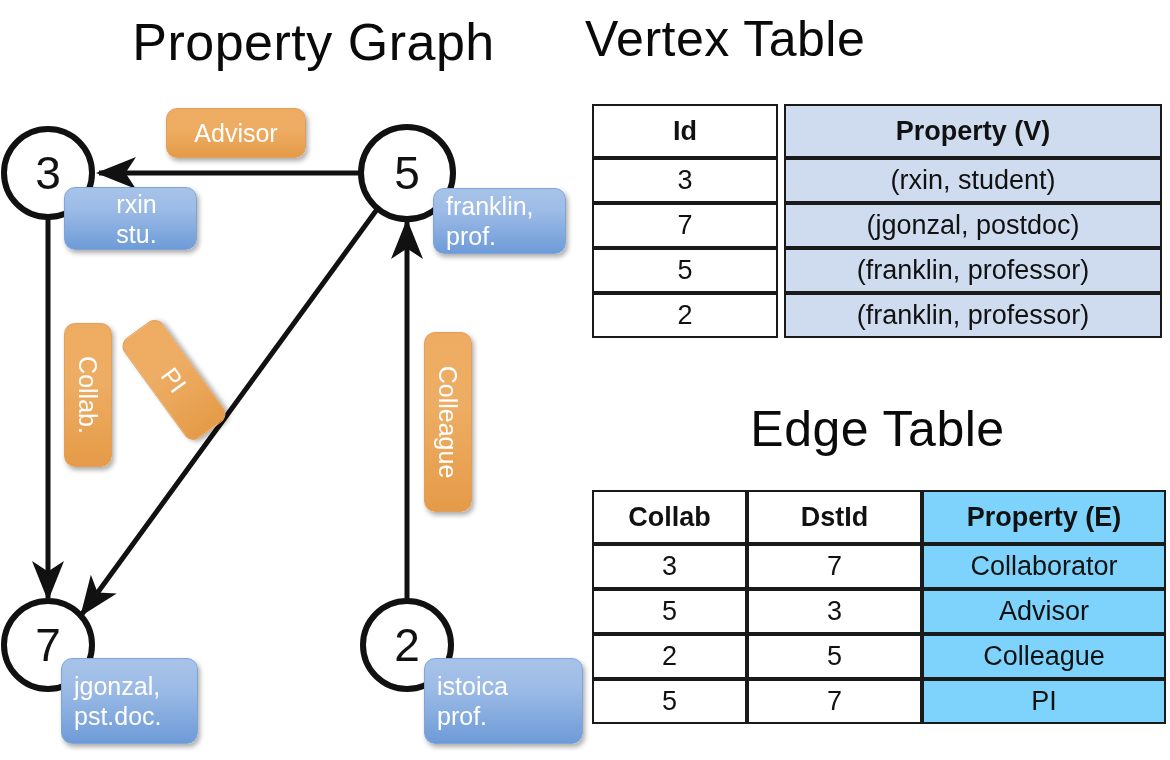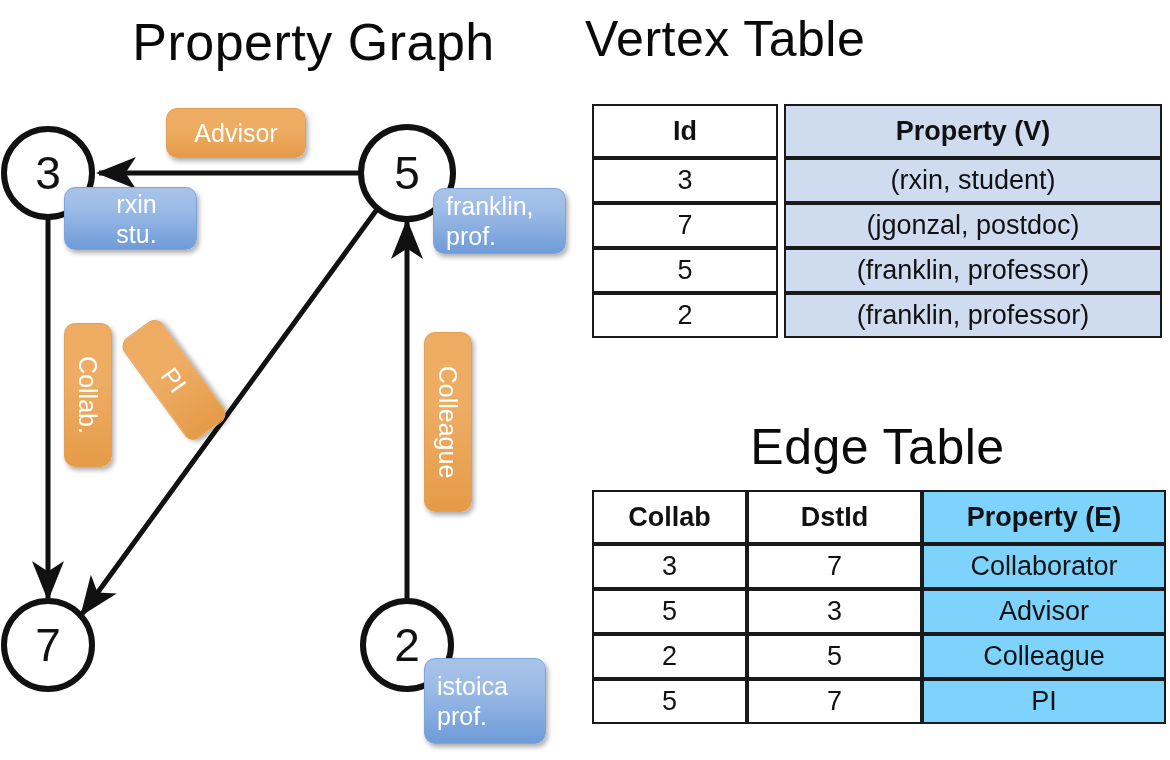--- a/index.html
+++ b/index.html
@@ -18,21 +18,21 @@
   .title{
     position:absolute;
     font-family:"Liberation Sans", sans-serif;
     font-weight:300;
     color:#0a0a0a;
     white-space:nowrap;
     letter-spacing:0.5px;
   }
   #title-property-graph{left:0;top:10px;width:585px;text-align:center;font-size:52px;line-height:64px;padding-left:21px;}
   #title-vertex-table{left:585px;top:8px;width:585px;text-align:left;font-size:50px;line-height:62px;}
-  #title-edge-table{left:585px;top:416px;width:585px;text-align:center;font-size:50px;line-height:62px;}
+  #title-edge-table{left:585px;top:398px;width:585px;text-align:center;font-size:50px;line-height:62px;}
 
   
   #graph-panel{position:absolute;left:0;top:0;width:585px;height:760px;}
   #graph-svg{position:absolute;left:0;top:0;width:585px;height:760px;}
 
   .node-label{
     position:absolute;
     font-size:46px;
     font-weight:300;
     color:#111;
@@ -176,22 +176,26 @@
     </div>
 
     <div class="chip chip-orange chip-rot" style="left:150px;top:318px;width:48px;height:124px;transform:rotate(-36deg);transform-origin:center center;">
       <span class="chip-text">PI</span>
     </div>
 
     <div class="chip chip-orange chip-vert" style="left:424px;top:332px;width:48px;height:180px;">
       <span class="chip-text">Colleague</span>
     </div>
 
-
-    <div class="chip chip-blue" style="left:424px;top:658px;width:122px;height:86px;">
+    <div class="chip chip-blue" style="left:61px;top:658px;width:137px;height:86px;">
+      <span class="chip-text">jgonzal,
+pst.doc.</span>
+    </div>
+
+    <div class="chip chip-blue" style="left:424px;top:658px;width:159px;height:86px;">
       <span class="chip-text">istoica
 prof.</span>
     </div>
   </div>
 
   <table class="tbl" id="vertex-table">
     <tbody>
       <tr class="hdr-row">
         <th class="col-id">Id</th>
         <td class="spacer"></td>

